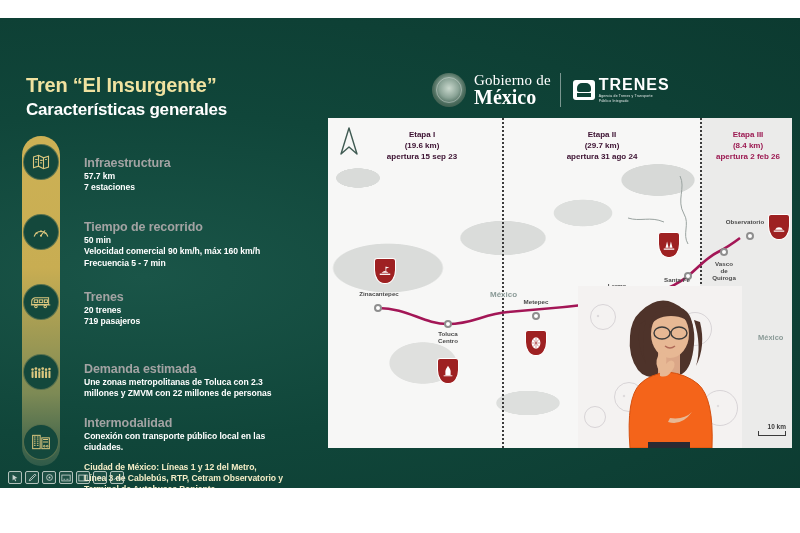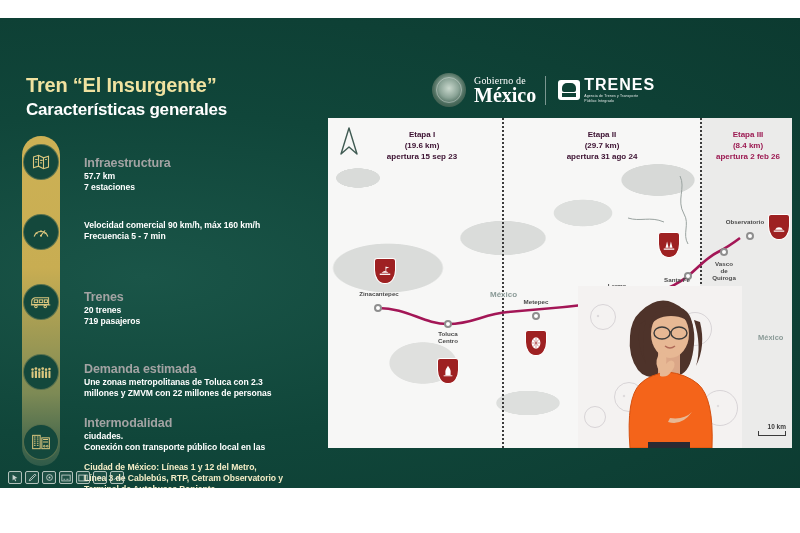--- a/index.html
+++ b/index.html
@@ -48,21 +48,21 @@
     position: absolute; inset: 4px;
     border-radius: 50%;
     border: 1px solid rgba(255,255,255,.35);
   }
   .gob-block {
     color: #ffffff;
     line-height: 1;
     padding-right: 9px;
     border-right: 1px solid rgba(255,255,255,.45);
   }
-  .gob-top { font-family: "Liberation Serif", serif; font-size: 10px; letter-spacing: .2px; }
+  .gob-top { font-family: "Liberation Serif", serif; font-size: 15px; letter-spacing: .2px; }
   .gob-bot { font-family: "Liberation Serif", serif; font-size: 20px; font-weight: bold; margin-top: -1px; }
 
   .com-block { color: #fff; line-height: 1; padding: 0 9px 0 2px; border-right: 1px solid rgba(255,255,255,.45); }
   .com-main { font-size: 17px; font-weight: bold; letter-spacing: -.2px; }
   .com-sub  { font-size: 3.6px; letter-spacing: .25px; margin-top: 3px; opacity: .92; }
 
   .trenes-block { display: flex; align-items: center; gap: 4px; padding-left: 4px; }
   .trenes-mark {
     width: 22px; height: 20px;
     border-radius: 3px;
@@ -346,40 +346,42 @@
     </svg>
   </div>
 
   <div class="block" style="top:138px">
     <div class="b-head">Infraestructura</div>
     <div class="b-line">57.7 km</div>
     <div class="b-line">7 estaciones</div>
   </div>
 
   <div class="block" style="top:202px">
+    <div class="b-head">Tiempo de recorrido</div>
+    <div class="b-line">50 min</div>
     <div class="b-line">Velocidad comercial 90 km/h, máx 160 km/h</div>
     <div class="b-line">Frecuencia 5 - 7 min</div>
   </div>
 
   <div class="block" style="top:272px">
     <div class="b-head">Trenes</div>
     <div class="b-line">20 trenes</div>
     <div class="b-line">719 pasajeros</div>
   </div>
 
   <div class="block" style="top:344px">
     <div class="b-head">Demanda estimada</div>
     <div class="b-line">Une zonas metropolitanas de Toluca con 2.3</div>
     <div class="b-line">millones y ZMVM con 22 millones de personas</div>
   </div>
 
   <div class="block" style="top:398px">
     <div class="b-head">Intermodalidad</div>
+    <div class="b-line">Conexión con transporte público local en las</div>
     <div class="b-line">ciudades.</div>
-    <div class="b-line">Conexión con transporte público local en las</div>
     <div style="height:8px"></div>
     <div class="b-line pale">Ciudad de México: Líneas 1 y 12 del Metro,</div>
     <div class="b-line pale">Línea 3 de Cablebús, RTP, Cetram Observatorio y</div>
     <div class="b-line pale">Terminal de Autobuses Poniente</div>
   </div>
 
   <div id="map-panel">
     <div class="landmass"></div>
     <div id="etapa3-shade"></div>
 

